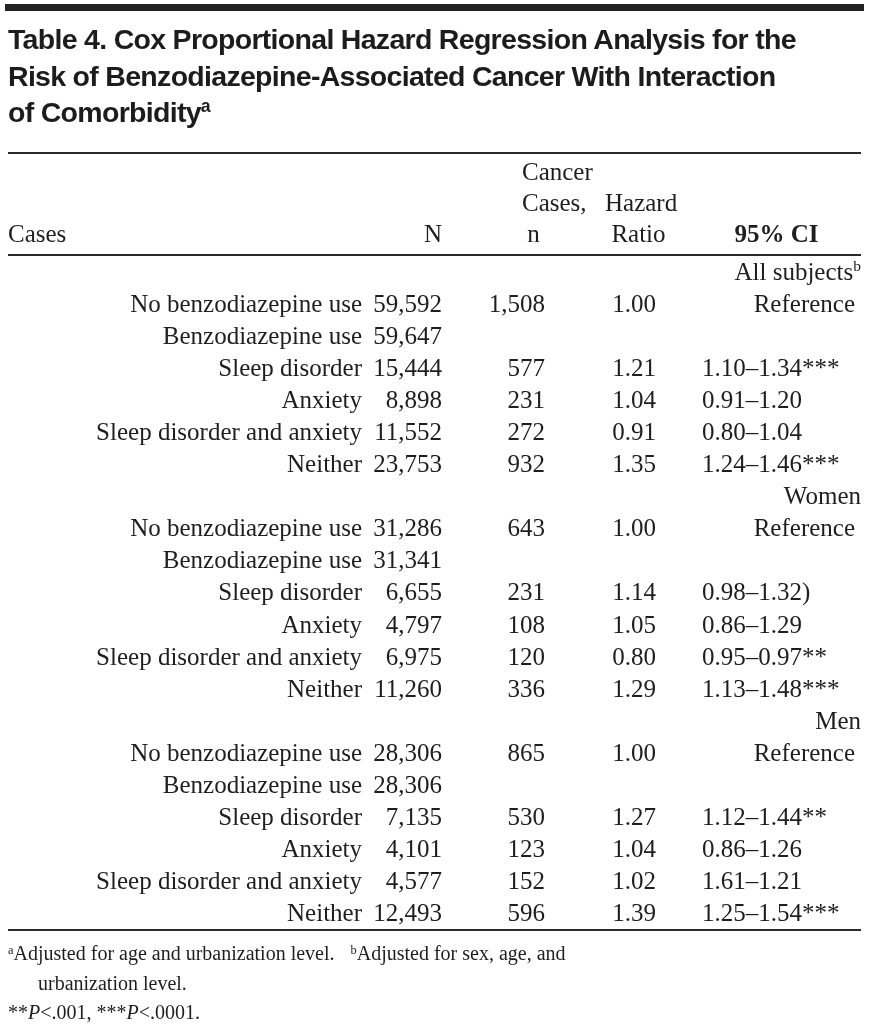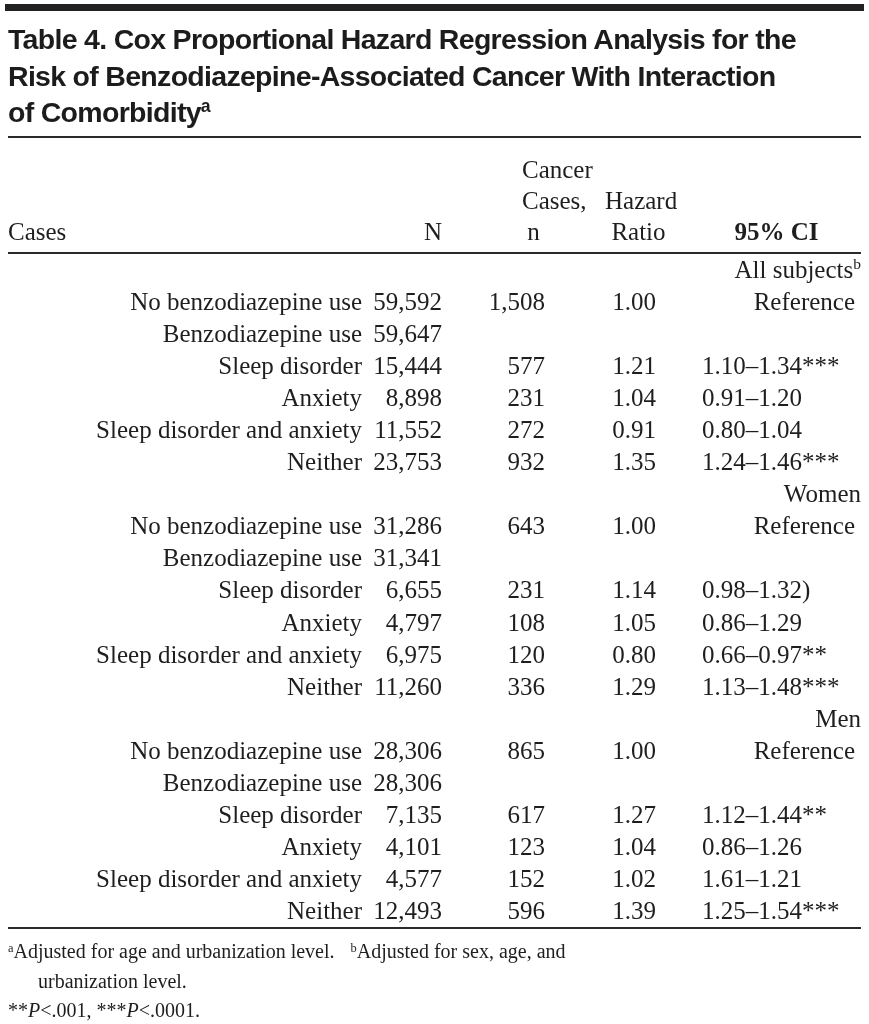--- a/index.html
+++ b/index.html
@@ -18,21 +18,21 @@
     padding: 0 8px;
     box-sizing: border-box;
     width: 869px;
   }
   .topbar {
     height: 7px;
     background: #242122;
     margin: 4px -3px 0 -3px;
   }
   .title-block {
-    margin: 10px 0 5px 0;
+    margin: 10px 0 21px 0;
   }
   .title-line {
     font-family: "Liberation Sans", "DejaVu Sans", sans-serif;
     font-weight: 700;
     font-size: 28.5px;
     line-height: 36.5px;
     letter-spacing: -0.7px;
     color: #1c1c1c;
     white-space: nowrap;
   }
@@ -47,21 +47,21 @@
     font-size: 25px;
   }
   col.c-group { width: 354px; }
   col.c-n     { width: 80px;  }
   col.c-cases { width: 103px; }
   col.c-hr    { width: 127px; }
   col.c-ci    { width: 189px; }
   thead th {
     font-weight: normal;
     vertical-align: bottom;
-    padding: 16px 0 5px 0;
+    padding: 2px 0 5px 0;
     border-bottom: 2px solid #2a2a2a;
   }
   thead .hline { line-height: 31px; white-space: nowrap; }
   th.th-group { text-align: left; }
   th.th-n     { text-align: right; }
   th.th-cases { text-align: center; padding-left: 80px; }
   th.th-hr    { text-align: center; padding-left: 60px; margin-top: 33px; }
   th.th-ci    { text-align: center; padding-left: 20px; font-weight: bold; }
   tbody td {
     padding: 0;
@@ -219,21 +219,21 @@
           <td class="col-n">4,797</td>
           <td class="col-cases">108</td>
           <td class="col-hr">1.05</td>
           <td class="col-ci">0.86–1.29</td>
         </tr>
         <tr>
           <td class="group-cell indent-2">Sleep disorder and anxiety</td>
           <td class="col-n">6,975</td>
           <td class="col-cases">120</td>
           <td class="col-hr">0.80</td>
-          <td class="col-ci">0.66–0.97**</td>
+          <td class="col-ci">0.95–0.97**</td>
         </tr>
         <tr>
           <td class="group-cell indent-2">Neither</td>
           <td class="col-n">11,260</td>
           <td class="col-cases">336</td>
           <td class="col-hr">1.29</td>
           <td class="col-ci">1.13–1.48***</td>
         </tr>
         <tr>
           <td class="group-cell" colspan="5">Men</td>
@@ -248,21 +248,21 @@
         <tr>
           <td class="group-cell indent-1">Benzodiazepine use</td>
           <td class="col-n">28,306</td>
           <td class="col-cases"></td>
           <td class="col-hr"></td>
           <td class="col-ci"></td>
         </tr>
         <tr>
           <td class="group-cell indent-2">Sleep disorder</td>
           <td class="col-n">7,135</td>
-          <td class="col-cases">617</td>
+          <td class="col-cases">530</td>
           <td class="col-hr">1.27</td>
           <td class="col-ci">1.12–1.44**</td>
         </tr>
         <tr>
           <td class="group-cell indent-2">Anxiety</td>
           <td class="col-n">4,101</td>
           <td class="col-cases">123</td>
           <td class="col-hr">1.04</td>
           <td class="col-ci">0.86–1.26</td>
         </tr>

